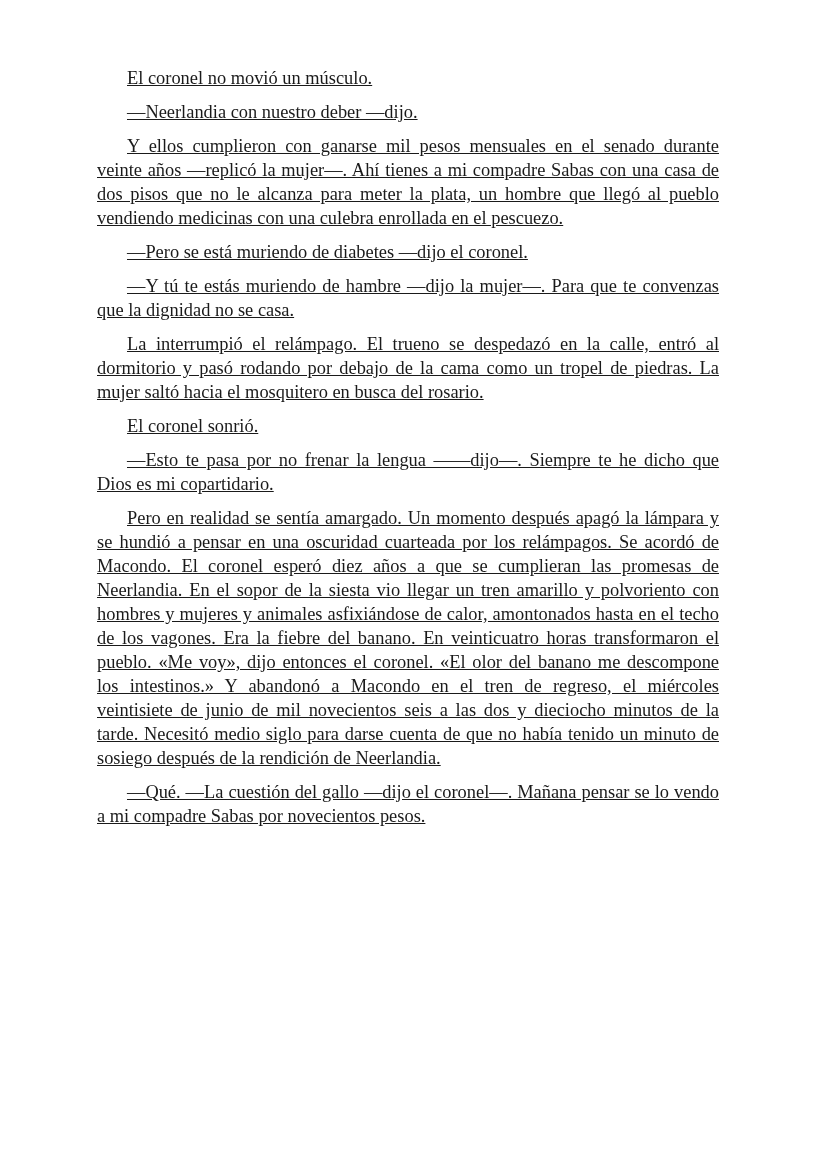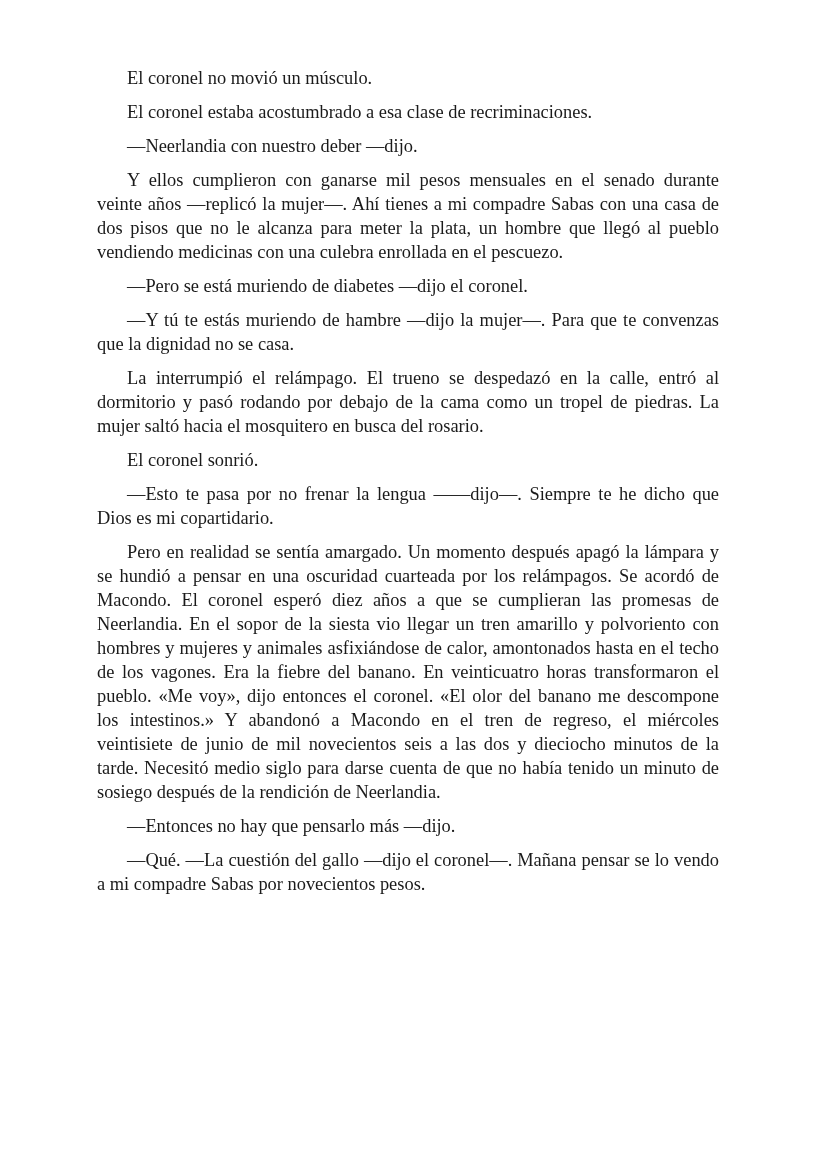--- a/index.html
+++ b/index.html
@@ -21,31 +21,30 @@
       font-family: "Liberation Serif", "DejaVu Serif", serif;
       font-size: 18.4px;
       line-height: 24px;
       color: #1a1a1a;
     }
     .page p {
       margin: 0 12px 10px 0;
       text-indent: 30px;
       text-align: justify;
       hyphens: none;
+      text-decoration: underline;
     }
   </style>
 </head>
 <body>
 
 <div class="page">
   <p>El coronel no movió un músculo.</p>
-  <p>El coronel estaba acostumbrado a esa clase de recriminaciones.</p>
   <p>—Neerlandia con nuestro deber —dijo.</p>
   <p>Y ellos cumplieron con ganarse mil pesos mensuales en el senado durante veinte años —replicó la mujer—. Ahí tienes a mi compadre Sabas con una casa de dos pisos que no le alcanza para meter la plata, un hombre que llegó al pueblo vendiendo medicinas con una culebra enrollada en el pescuezo.</p>
   <p>—Pero se está muriendo de diabetes —dijo el coronel.</p>
   <p>—Y tú te estás muriendo de hambre —dijo la mujer—. Para que te convenzas que la dignidad no se casa.</p>
   <p>La interrumpió el relámpago. El trueno se despedazó en la calle, entró al dormitorio y pasó rodando por debajo de la cama como un tropel de piedras. La mujer saltó hacia el mosquitero en busca del rosario.</p>
   <p>El coronel sonrió.</p>
   <p>—Esto te pasa por no frenar la lengua ——dijo—. Siempre te he dicho que Dios es mi copartidario.</p>
   <p>Pero en realidad se sentía amargado. Un momento después apagó la lámpara y se hundió a pensar en una oscuridad cuarteada por los relámpagos. Se acordó de Macondo. El coronel esperó diez años a que se cumplieran las promesas de Neerlandia. En el sopor de la siesta vio llegar un tren amarillo y polvoriento con hombres y mujeres y animales asfixiándose de calor, amontonados hasta en el techo de los vagones. Era la fiebre del banano. En veinticuatro horas transformaron el pueblo. «Me voy», dijo entonces el coronel. «El olor del banano me descompone los intestinos.» Y abandonó a Macondo en el tren de regreso, el miércoles veintisiete de junio de mil novecientos seis a las dos y dieciocho minutos de la tarde. Necesitó medio siglo para darse cuenta de que no había tenido un minuto de sosiego después de la rendición de Neerlandia.</p>
-  <p>—Entonces no hay que pensarlo más —dijo.</p>
   <p>—Qué. —La cuestión del gallo —dijo el coronel—. Mañana pensar se lo vendo a mi compadre Sabas por novecientos pesos.</p>
 </div>
 
 </body></html>

